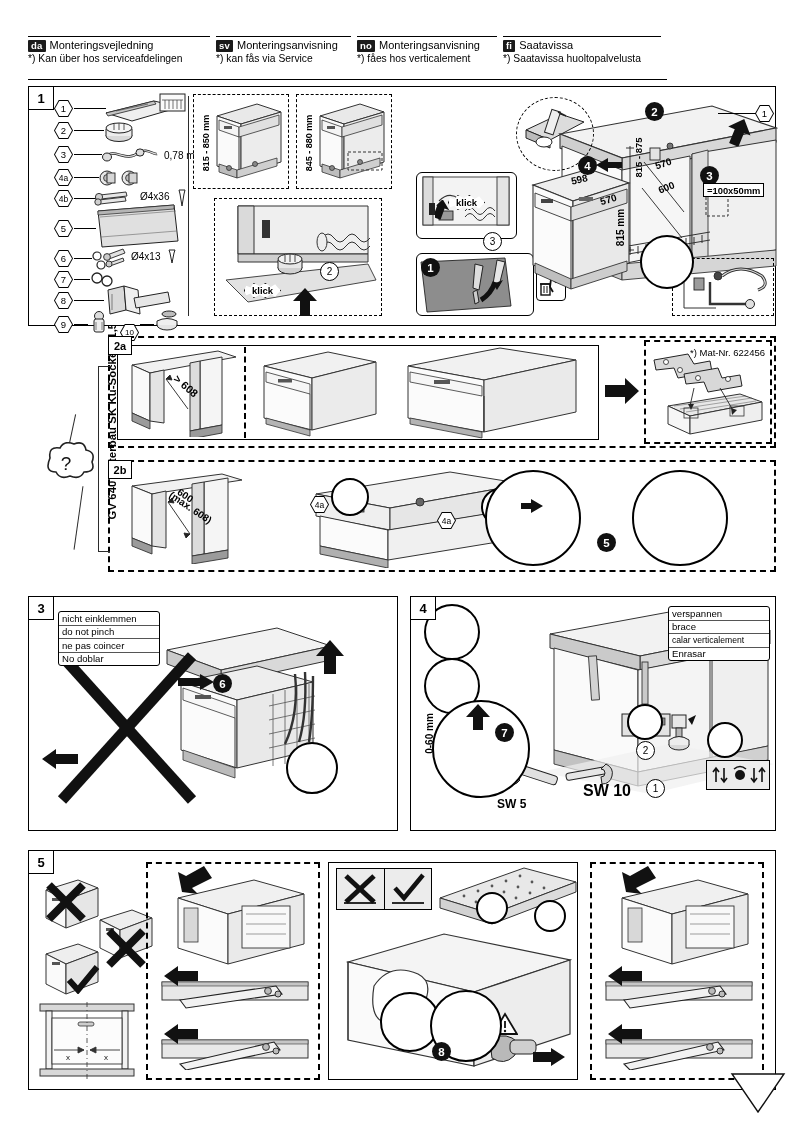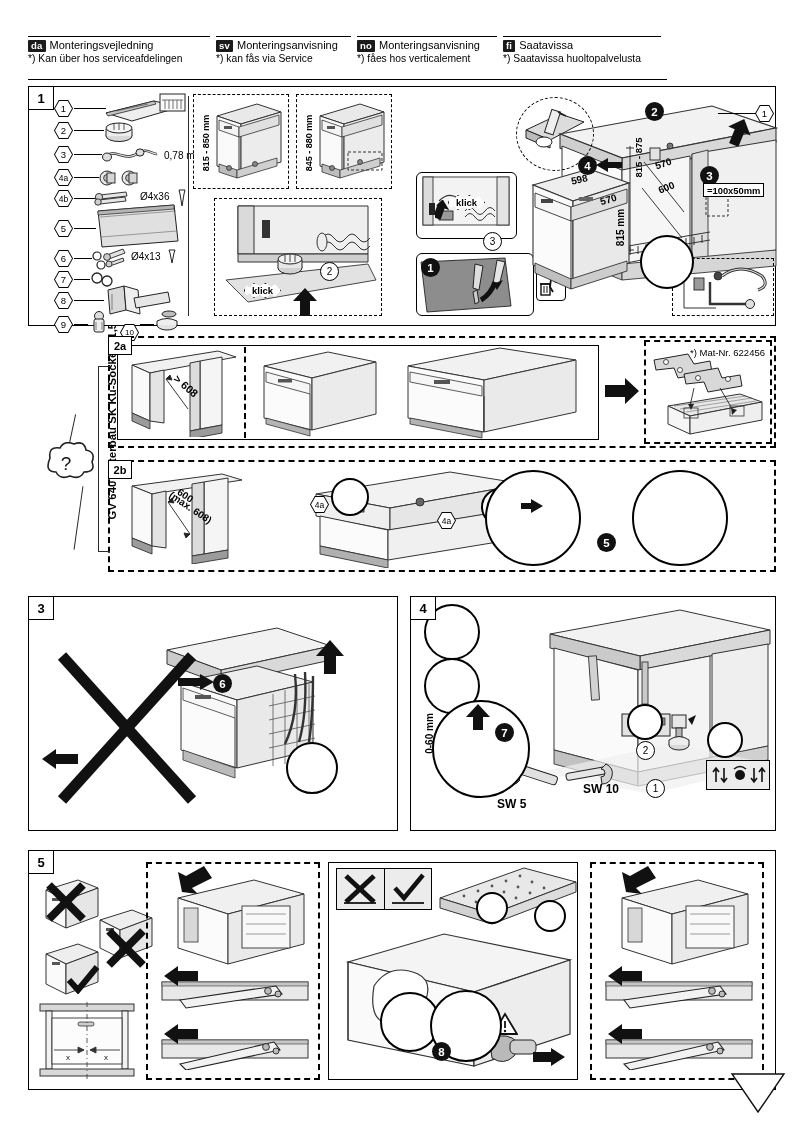--- a/index.html
+++ b/index.html
@@ -709,20 +709,26 @@
   </div>
   <div class="lineo" style="left:98px;top:366px;width:1.2px;height:186px;"></div>
   <div class="lineo" style="left:98px;top:366px;width:12px;height:1.2px;"></div>
   <div class="lineo" style="left:98px;top:551px;width:12px;height:1.2px;"></div>
   <div class="lineo" style="left:72px;top:414px;width:1.2px;height:30px;transform:rotate(12deg);"></div>
   <div class="lineo" style="left:78px;top:486px;width:1.2px;height:64px;transform:rotate(8deg);"></div>
 
   <div class="panel" style="left:28px;top:596px;width:370px;height:235px;"></div>
   <div class="step-badge" style="left:28px;top:596px;width:24px;height:22px;">3</div>
 
+  <div class="textbox" style="left:58px;top:611px;width:100px;">
+    <div>nicht einklemmen</div>
+    <div>do not pinch</div>
+    <div>ne pas coincer</div>
+    <div>No doblar</div>
+  </div>
 
   <div class="iso" style="left:145px;top:616px;">
     <svg width="190" height="180" viewBox="0 0 190 180">
 
       <polygon points="22,34 132,12 186,30 76,54" fill="#f2f2f2" stroke="#333" stroke-width="1"></polygon>
       <polygon points="76,54 186,30 186,44 76,68" fill="#d9d9d9" stroke="#333" stroke-width="1"></polygon>
       <polygon points="22,34 76,54 76,68 22,48" fill="#cbcbcb" stroke="#333" stroke-width="1"></polygon>
 
       <polygon points="36,66 112,50 168,66 92,84" fill="#eeeeee" stroke="#333" stroke-width="1"></polygon>
       <polygon points="36,66 92,84 92,152 36,134" fill="#fbfbfb" stroke="#333" stroke-width="1"></polygon>
@@ -770,20 +776,26 @@
   <div class="arw" style="left:316px;top:640px;">
     <svg width="28" height="34" viewBox="0 0 28 34">
         <polygon points="14,0 28,16 20,16 20,34 8,34 8,16 0,16" fill="#111"></polygon>
       </svg>
   </div>
   <div class="circ" style="left:286px;top:742px;width:52px;height:52px;"></div>
 
   <div class="panel" style="left:410px;top:596px;width:366px;height:235px;"></div>
   <div class="step-badge" style="left:410px;top:596px;width:24px;height:22px;">4</div>
 
+  <div class="textbox" style="left:668px;top:606px;width:100px;">
+    <div>verspannen</div>
+    <div>brace</div>
+    <div style="font-size:8.6px;">calar verticalement</div>
+    <div>Enrasar</div>
+  </div>
 
   <div class="circ" style="left:424px;top:604px;width:56px;height:56px;"></div>
   <div class="iso" style="left:432px;top:612px;">
     <svg width="40" height="40" viewBox="0 0 40 40">
       <line x1="20" y1="4" x2="20" y2="34" stroke="#333" stroke-width="1.6"></line>
       <polygon points="20,4 17,11 23,11" fill="#333"></polygon>
       <polygon points="20,34 17,27 23,27" fill="#333"></polygon>
       <line x1="4" y1="4" x2="36" y2="36" stroke="#111" stroke-width="4"></line>
       <line x1="36" y1="4" x2="4" y2="36" stroke="#111" stroke-width="4"></line>
     </svg>
@@ -852,21 +864,21 @@
     </svg>
   </div>
   <div class="dimb" style="left:497px;top:797px;font-size:12px;">SW 5</div>
 
   <div class="iso" style="left:560px;top:760px;">
     <svg width="56" height="30" viewBox="0 0 56 30">
       <rect x="6" y="10" width="42" height="7" rx="2.5" fill="#e6e6e6" stroke="#222" stroke-width="1" transform="rotate(-10 27 14)"></rect>
       <path d="M46 4 q8 4 6 12 q-2 8 -10 8 l-1 -7 q4 0 4 -4 q0 -4 -4 -4 Z" fill="#d4d4d4" stroke="#222" stroke-width="1"></path>
     </svg>
   </div>
-  <div class="dimb" style="left:583px;top:782px;font-size:12px;">SW 10</div>
+  <div class="dimb" style="left:583px;top:782px;font-size:16px;">SW 10</div>
 
   <div class="onum" style="left:646px;top:779px;">1</div>
   <div class="onum" style="left:636px;top:741px;">2</div>
 
   <div class="iso" style="left:664px;top:713px;">
     <svg width="34" height="44" viewBox="0 0 34 44">
       <rect x="8" y="2" width="14" height="13" fill="#e8e8e8" stroke="#222" stroke-width="1"></rect>
       <rect x="12" y="15" width="6" height="13" fill="#b7b7b7" stroke="#222" stroke-width="0.9"></rect>
       <ellipse cx="15" cy="32" rx="10" ry="5" fill="#d9d9d9" stroke="#222" stroke-width="1"></ellipse>
       <path d="M5 32 L5 27 Q15 20 25 27 L25 32" fill="#ededed" stroke="#222" stroke-width="1"></path>

